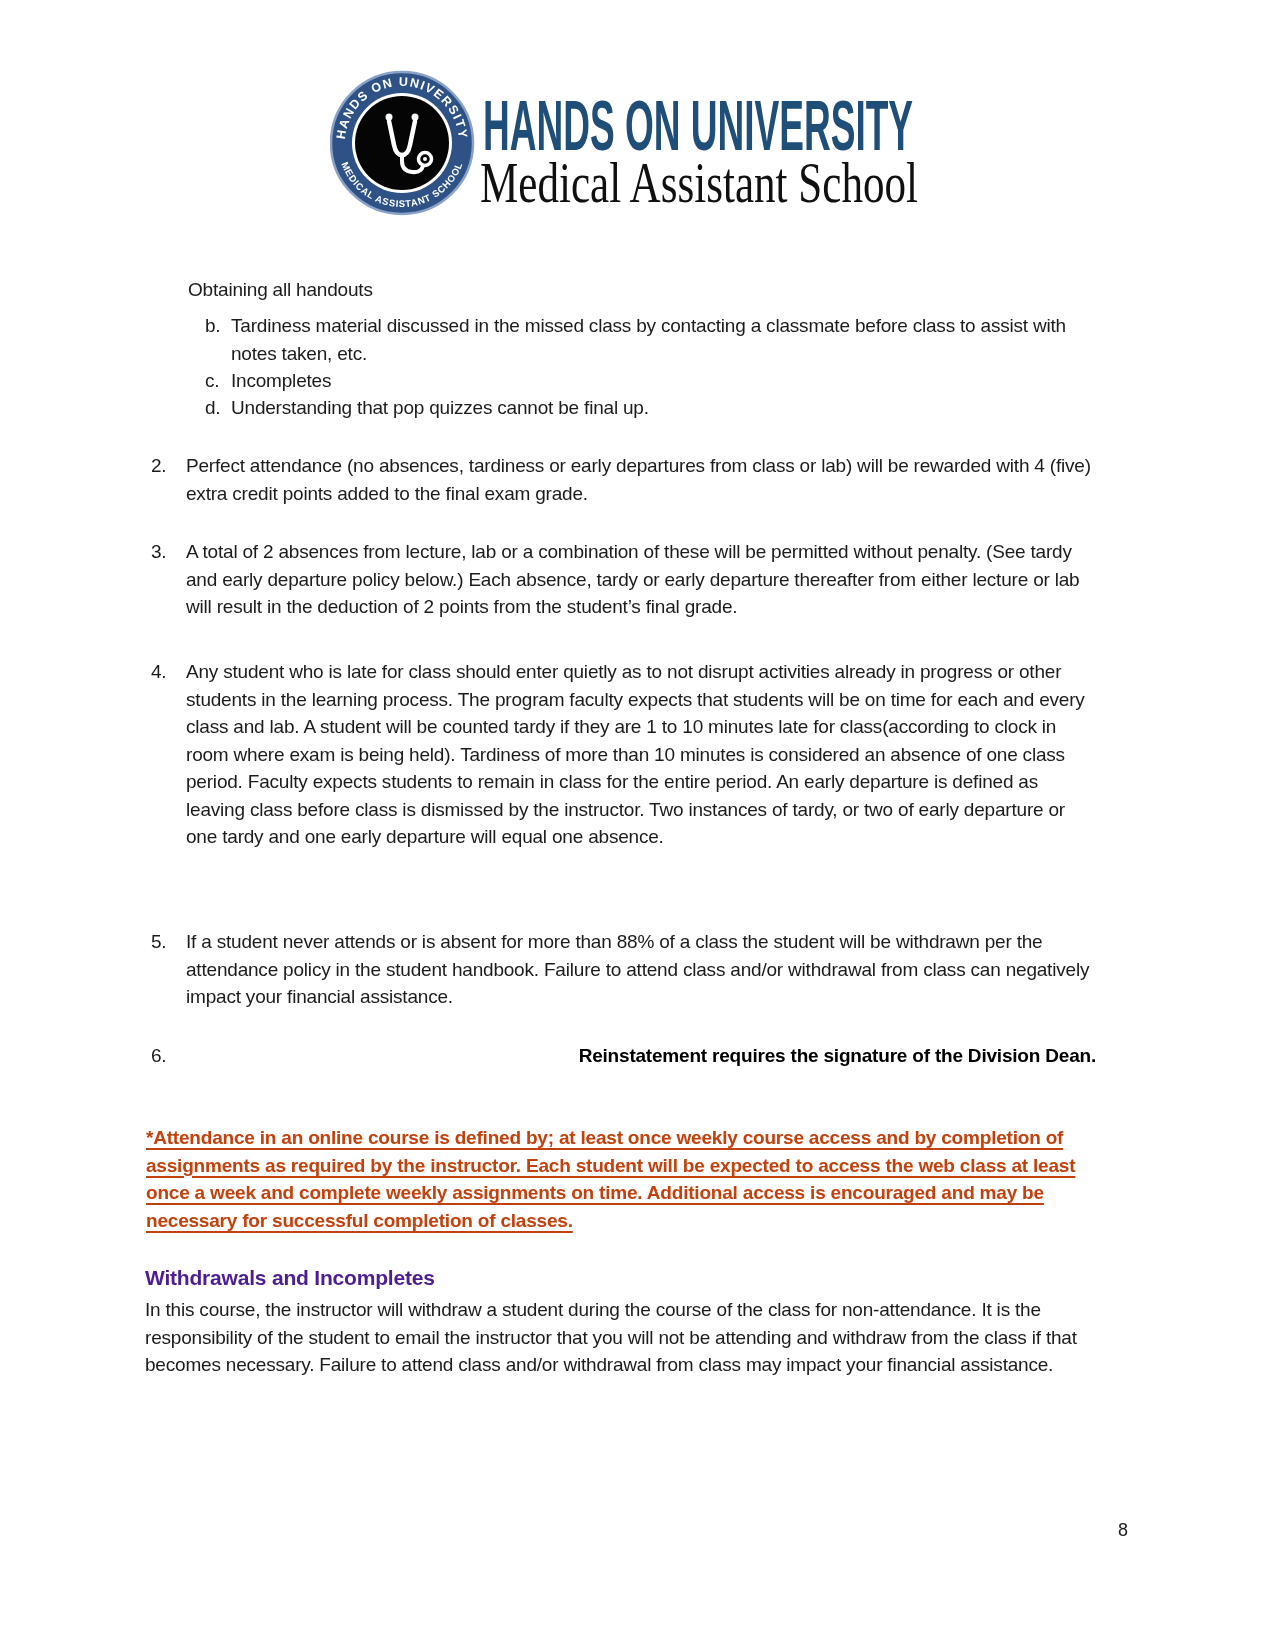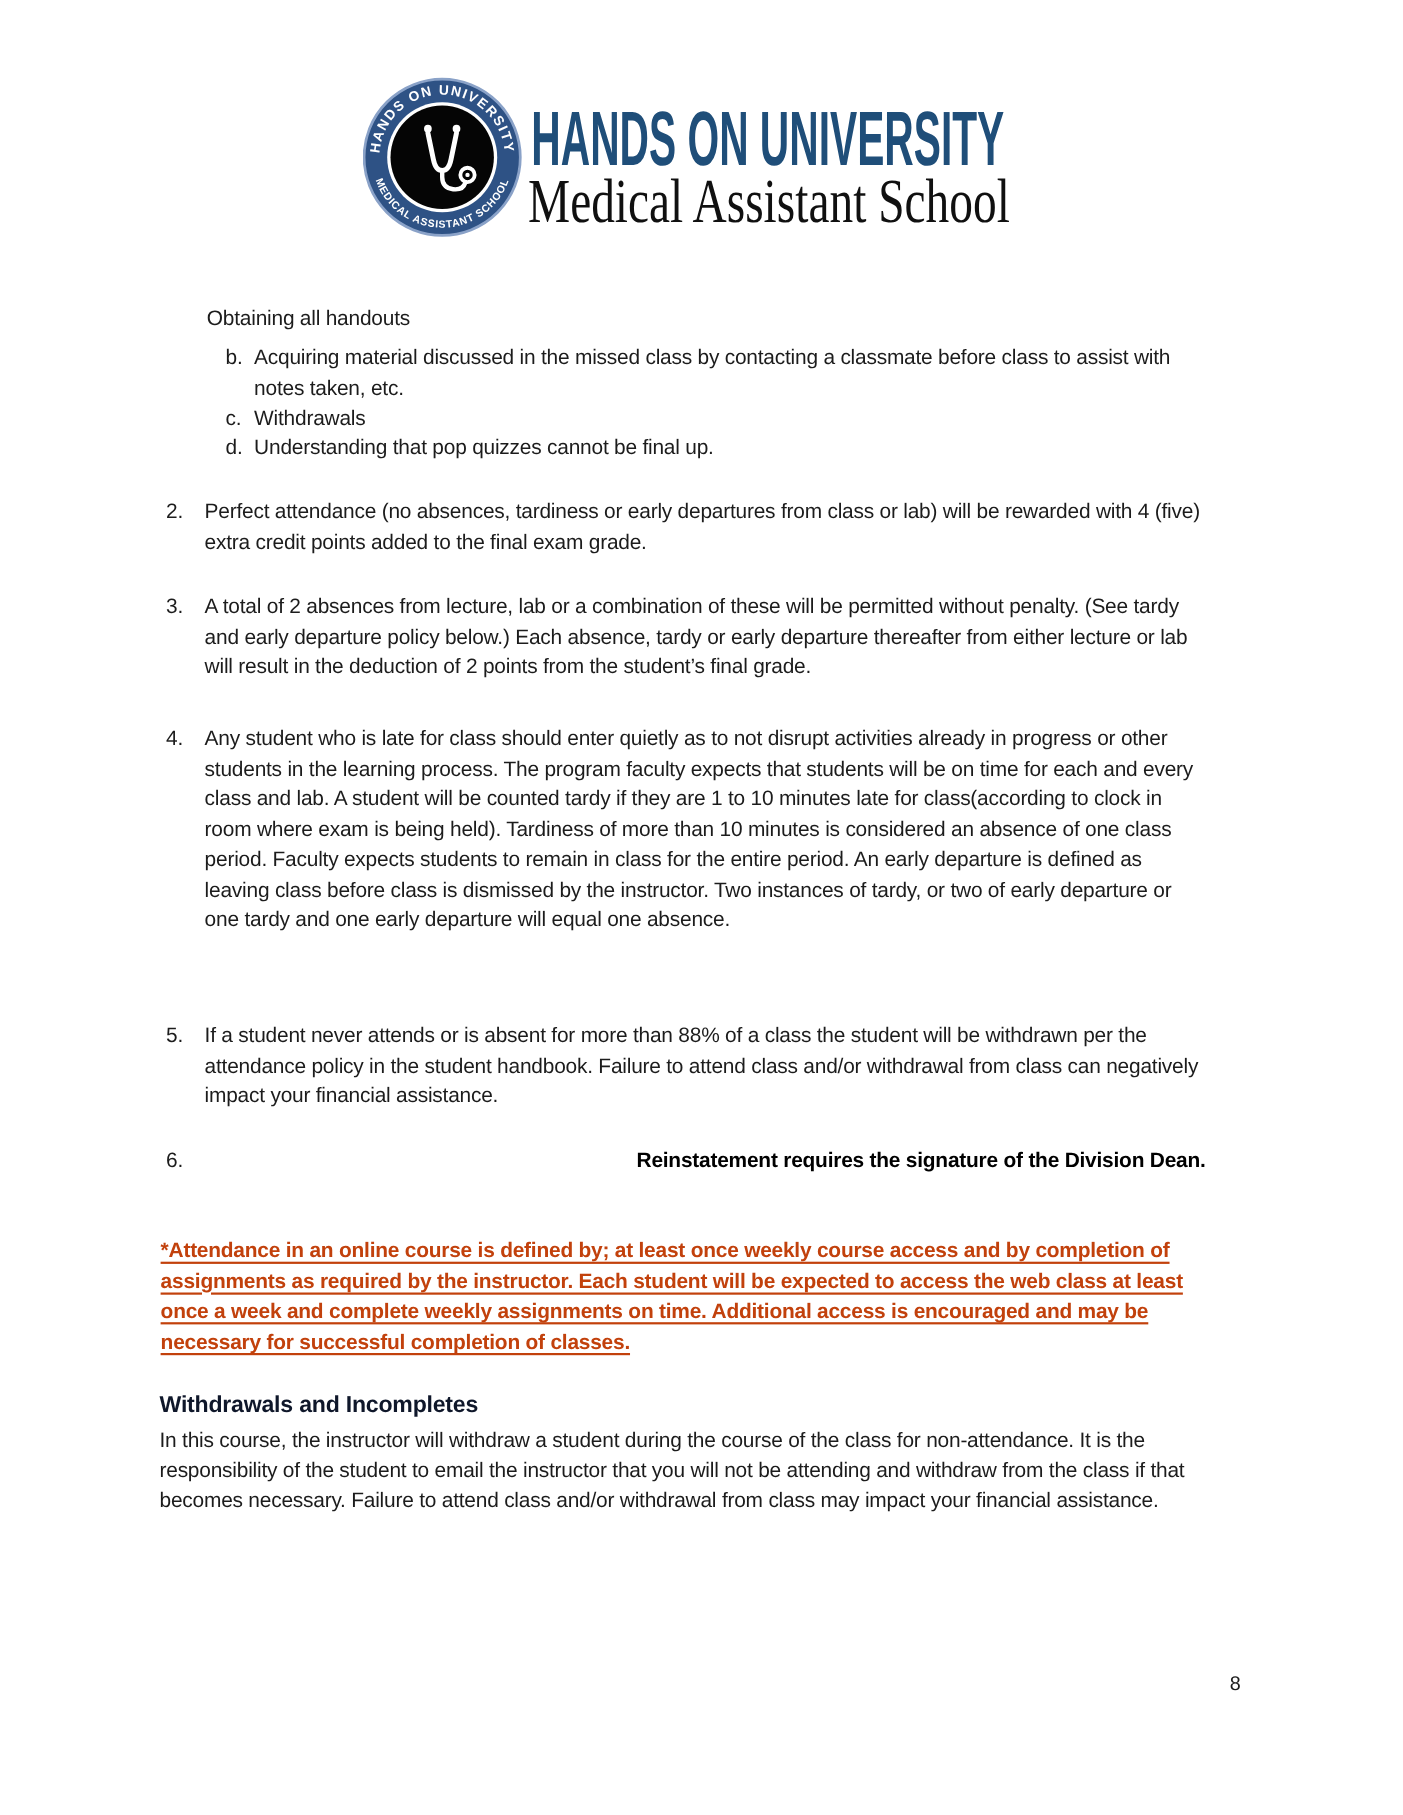--- a/index.html
+++ b/index.html
@@ -51,21 +51,21 @@
   .online-note {
     left:146px; width:958px;
     font-weight:bold; color:#c2410c;
     text-decoration:underline;
     text-decoration-thickness:2px;
     text-underline-offset:4px;
   }
   .section-heading {
     left:145px; width:800px;
     font-size:21px; line-height:28px;
-    font-weight:bold; color:#0f172a;
+    font-weight:bold; color:#4c1d95;
     letter-spacing:-0.2px;
   }
   .section-body { left:145px; width:945px; }
   .italic { }
   .page-number {
     left:1108px; top:1520px; width:30px;
     font-size:18px; text-align:center;
   }
 </style>
 </head>
@@ -98,25 +98,25 @@
       </g>
     </g>
     <text x="153" y="82" class="logo-title-text" font-size="70" textLength="430" lengthAdjust="spacingAndGlyphs" fill="#1f4e79">HANDS ON UNIVERSITY</text>
     <text x="150" y="134" class="logo-subtitle-text" font-size="57" textLength="438" lengthAdjust="spacingAndGlyphs" fill="#101010">Medical Assistant School</text>
   </svg>
 
   <div class="abs txt cont-line" style="top:276px;">Obtaining all handouts</div>
 
   <div class="abs txt sub-item" style="top:312px;">
     <span class="sub-label">b.</span>
-    <span class="sub-text">Acquiring material discussed in the missed class by contacting a classmate before class to assist with notes taken, etc.</span>
+    <span class="sub-text">Tardiness material discussed in the missed class by contacting a classmate before class to assist with notes taken, etc.</span>
   </div>
   <div class="abs txt sub-item" style="top:367px;">
     <span class="sub-label">c.</span>
-    <span class="sub-text">Withdrawals</span>
+    <span class="sub-text">Incompletes</span>
   </div>
   <div class="abs txt sub-item" style="top:394px;">
     <span class="sub-label">d.</span>
     <span class="sub-text">Understanding that pop quizzes cannot be final up.</span>
   </div>
 
   <div class="abs txt num-item" style="top:452px;">
     <span class="num-label">2.</span>
     <span class="num-text">Perfect attendance (no absences, tardiness or early departures from class or lab) will be rewarded with 4 (five) extra credit points added to the final exam grade.</span>
   </div>

